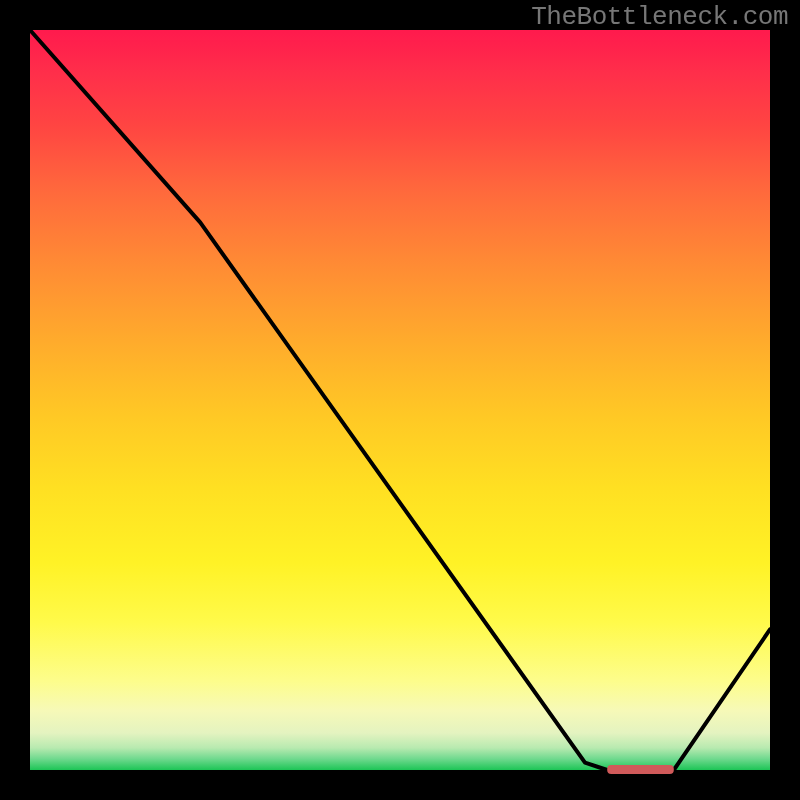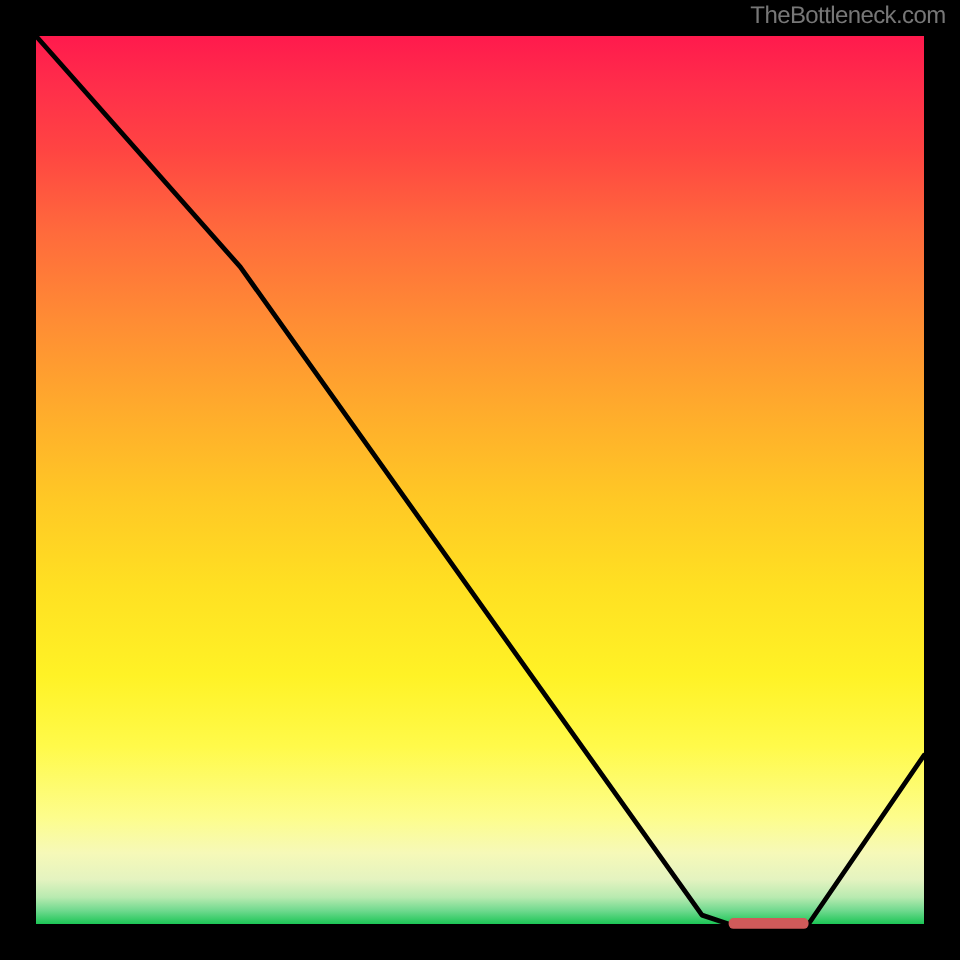--- a/index.html
+++ b/index.html
@@ -8,23 +8,24 @@
     height: 800px;
     background: #000;
     position: relative;
     font-family: Arial, Helvetica, sans-serif;
   }
   .attribution {
     position: absolute;
     top: 2px;
     right: 12px;
     color: #777;
-    font-size: 20px;
+    font-size: 26px;
     font-weight: 500;
     letter-spacing: -0.5px;
+    font-family: Liberation Mono, monospace;
   }
   .plot-area {
     position: absolute;
     left: 30px;
     top: 30px;
     width: 740px;
     height: 740px;
     background: linear-gradient(
       to bottom,
       #ff1a4d 0%,

